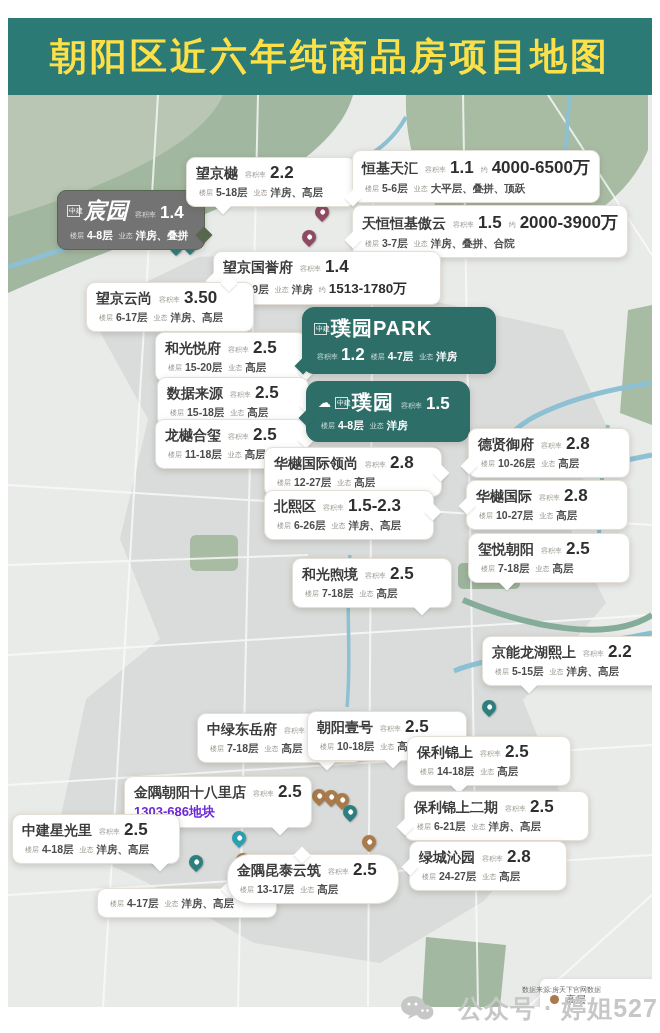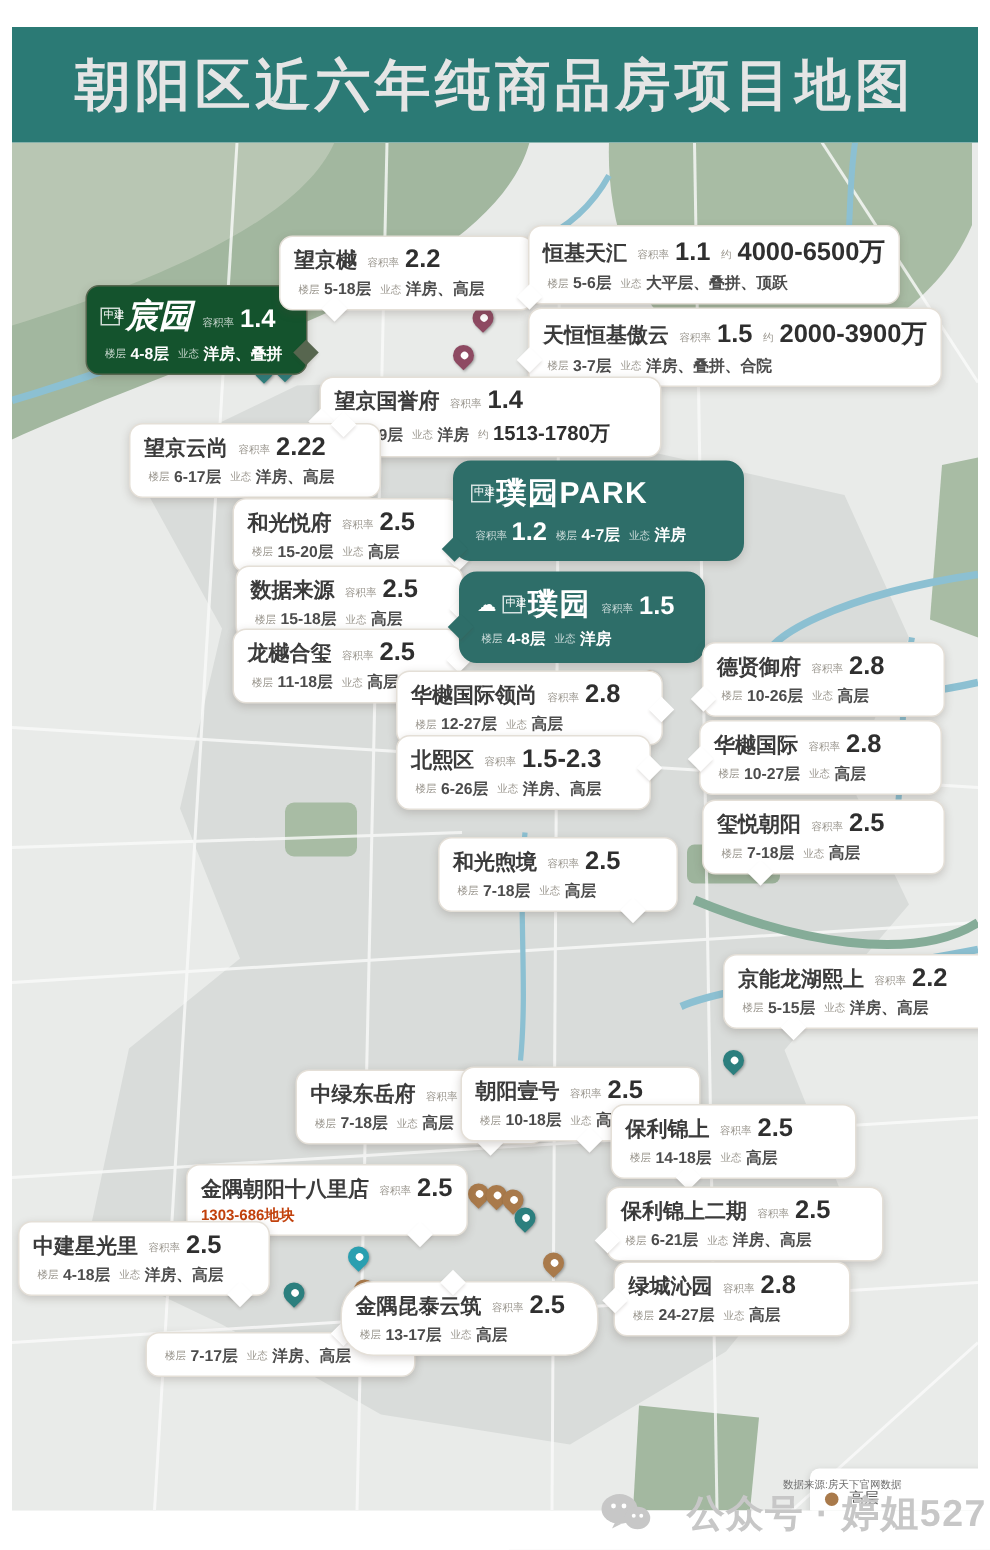--- a/index.html
+++ b/index.html
@@ -1,43 +1,43 @@
 <!DOCTYPE html>
 <html><head>
 <meta charset="utf-8">
 <style>
   html,body{margin:0;padding:0;background:#fff;}
   .page{position:relative;width:660px;height:1033px;background:#fff;overflow:hidden;
         font-family:"Liberation Sans","DejaVu Sans",sans-serif;}
   
   .titlebar{position:absolute;left:8px;top:18px;width:644px;height:77px;background:#2b7a75;
             display:flex;align-items:center;justify-content:center;z-index:50;}
-  .titlebar h1{margin:0;color:#e5e5e5;font-size:37px;font-weight:bold;letter-spacing:3px;}
+  .titlebar h1{margin:0;color:#fde047;font-size:37px;font-weight:bold;letter-spacing:3px;}
   
   .map{position:absolute;left:8px;top:95px;width:644px;height:912px;background:#e9ebe9;overflow:hidden;}
   .map svg{position:absolute;left:0;top:0;}
   
   .pin{position:absolute;width:14px;height:14px;border-radius:50% 50% 50% 0;
        transform:translate(-50%,-93%) rotate(-45deg);box-shadow:0 1px 2px rgba(0,0,0,.35);z-index:20;}
   .pin::after{content:"";position:absolute;left:4.5px;top:4.5px;width:5px;height:5px;background:#fff;border-radius:50%;}
   
   .callout{position:absolute;background:#fff;border:1px solid #e4dfd7;border-radius:9px;
            padding:5px 9px 6px;box-shadow:0 2px 6px rgba(80,70,60,.22);z-index:30;}
   .row1{display:flex;align-items:baseline;gap:4px;white-space:nowrap;}
   .row2{display:flex;align-items:baseline;gap:3px;margin-top:3px;white-space:nowrap;}
   .pname{font-weight:bold;font-size:14px;color:#3b3b3b;}
-  .extra{font-weight:bold;font-size:10px;color:#c2410c;margin-top:1px;}
+  .extra{font-weight:bold;font-size:13px;color:#6d28d9;margin-top:1px;}
   .tl{font-size:7px;color:#9a968e;margin-left:3px;transform:translateY(-1px);}
   .big{font-weight:bold;font-size:17px;color:#2f2f2f;}
   .big2{font-weight:bold;font-size:13.5px;color:#2f2f2f;}
   .sv{font-size:10.5px;color:#4c4c4c;font-weight:600;}
   .tail{position:absolute;width:12px;height:12px;background:#fff;transform:rotate(45deg);z-index:-1;
         box-shadow:1px 1px 2px rgba(80,70,60,.15);}
   .tail.bottom{bottom:-6px;} .tail.top{top:-6px;} .tail.left{left:-6px;} .tail.right{right:-6px;}
-  .callout.dark-green{background:#14532d;border-color:#57664f;}
+  .callout.dark-green{background:#737373;border-color:#57664f;}
   .callout.dark-teal{background:#2e6e69;border-color:#2e6e69;border-radius:12px;padding:7px 11px 8px;}
   .callout.dark-green .tail{background:#57664f;}
   .callout.dark-teal .tail{background:#2e6e69;}
   .callout.dark-green .pname{color:#fff;font-family:"DejaVu Serif",serif;font-style:italic;font-size:22px;}
   .callout.dark-teal .pname{color:#fff;font-size:20px;letter-spacing:1px;}
   .callout.dark-green .tl,.callout.dark-teal .tl{color:rgba(255,255,255,.75);}
   .callout.dark-green .big,.callout.dark-teal .big{color:#fff;}
   .callout.dark-green .sv,.callout.dark-teal .sv{color:#fff;}
   .logo{font-size:7px;color:#fff;border:1px solid rgba(255,255,255,.8);padding:1px;width:9px;
         line-height:8px;display:inline-block;text-align:center;word-break:break-all;align-self:center;}
@@ -200,21 +200,21 @@
             <span class="sv">洋房</span>
             <span class="tl">约</span>
             <span class="big2">1513-1780万</span>
           </div>
         </div>
         <div class="callout " style="left: 78px; top: 187px; min-width: 148px;">
           <span class="tail top" style="left: 82%;"></span>
           <div class="row1">
             <span class="pname">望京云尚</span>
             <span class="tl">容积率</span>
-            <span class="big">2.22</span>
+            <span class="big">3.50</span>
           </div>
           <div class="row2">
             <span class="tl">楼层</span>
             <span class="sv">6-17层</span>
             <span class="tl">业态</span>
             <span class="sv">洋房、高层</span>
           </div>
         </div>
         <div class="callout " style="left: 147px; top: 237px; min-width: 132px;">
           <span class="tail right" style="top: 68%;"></span>
@@ -477,21 +477,21 @@
             <span class="tl">楼层</span>
             <span class="sv">24-27层</span>
             <span class="tl">业态</span>
             <span class="sv">高层</span>
           </div>
         </div>
         <div class="callout " style="left: 89px; top: 793px; min-width: 160px;">
           <span class="tail top" style="left: 70%;"></span>
           <div class="row2">
             <span class="tl">楼层</span>
-            <span class="sv">7-17层</span>
+            <span class="sv">4-17层</span>
             <span class="tl">业态</span>
             <span class="sv">洋房、高层</span>
           </div>
         </div>
         <div class="callout " style="left: 219px; top: 759px; min-width: 152px; border-radius: 22px;">
           <span class="tail top" style="left: 40%;"></span>
           <div class="row1">
             <span class="pname">金隅昆泰云筑</span>
             <span class="tl">容积率</span>
             <span class="big">2.5</span>

